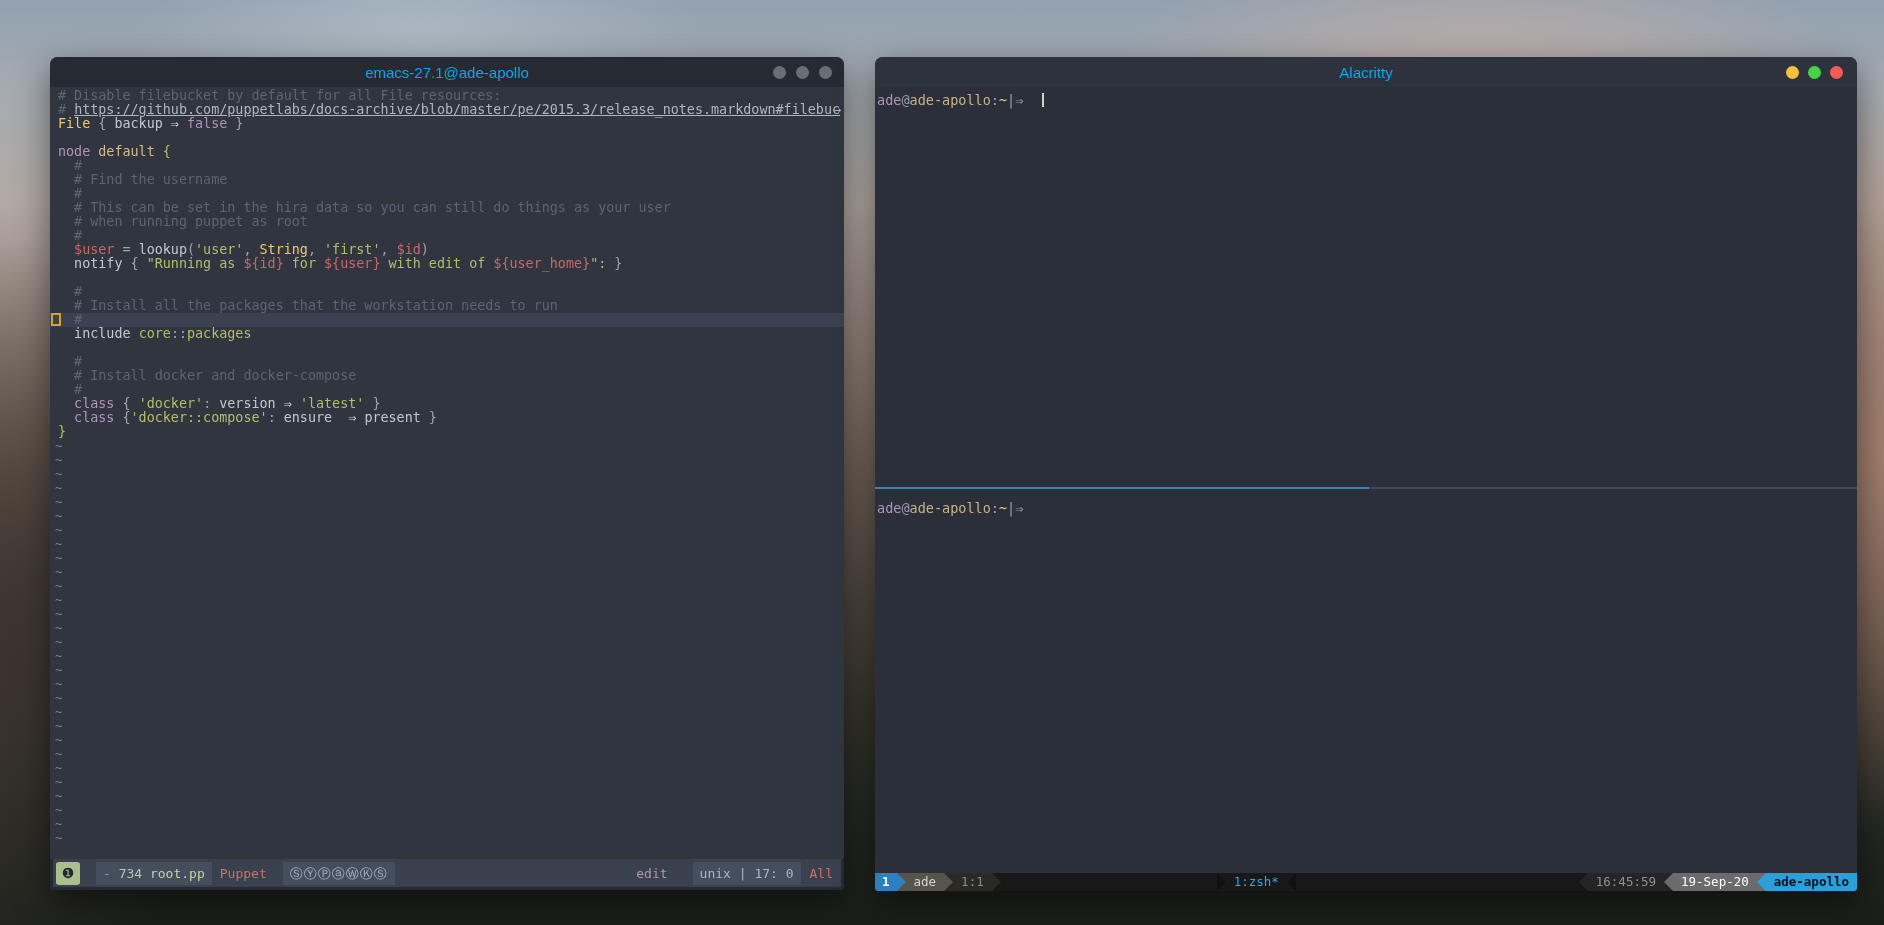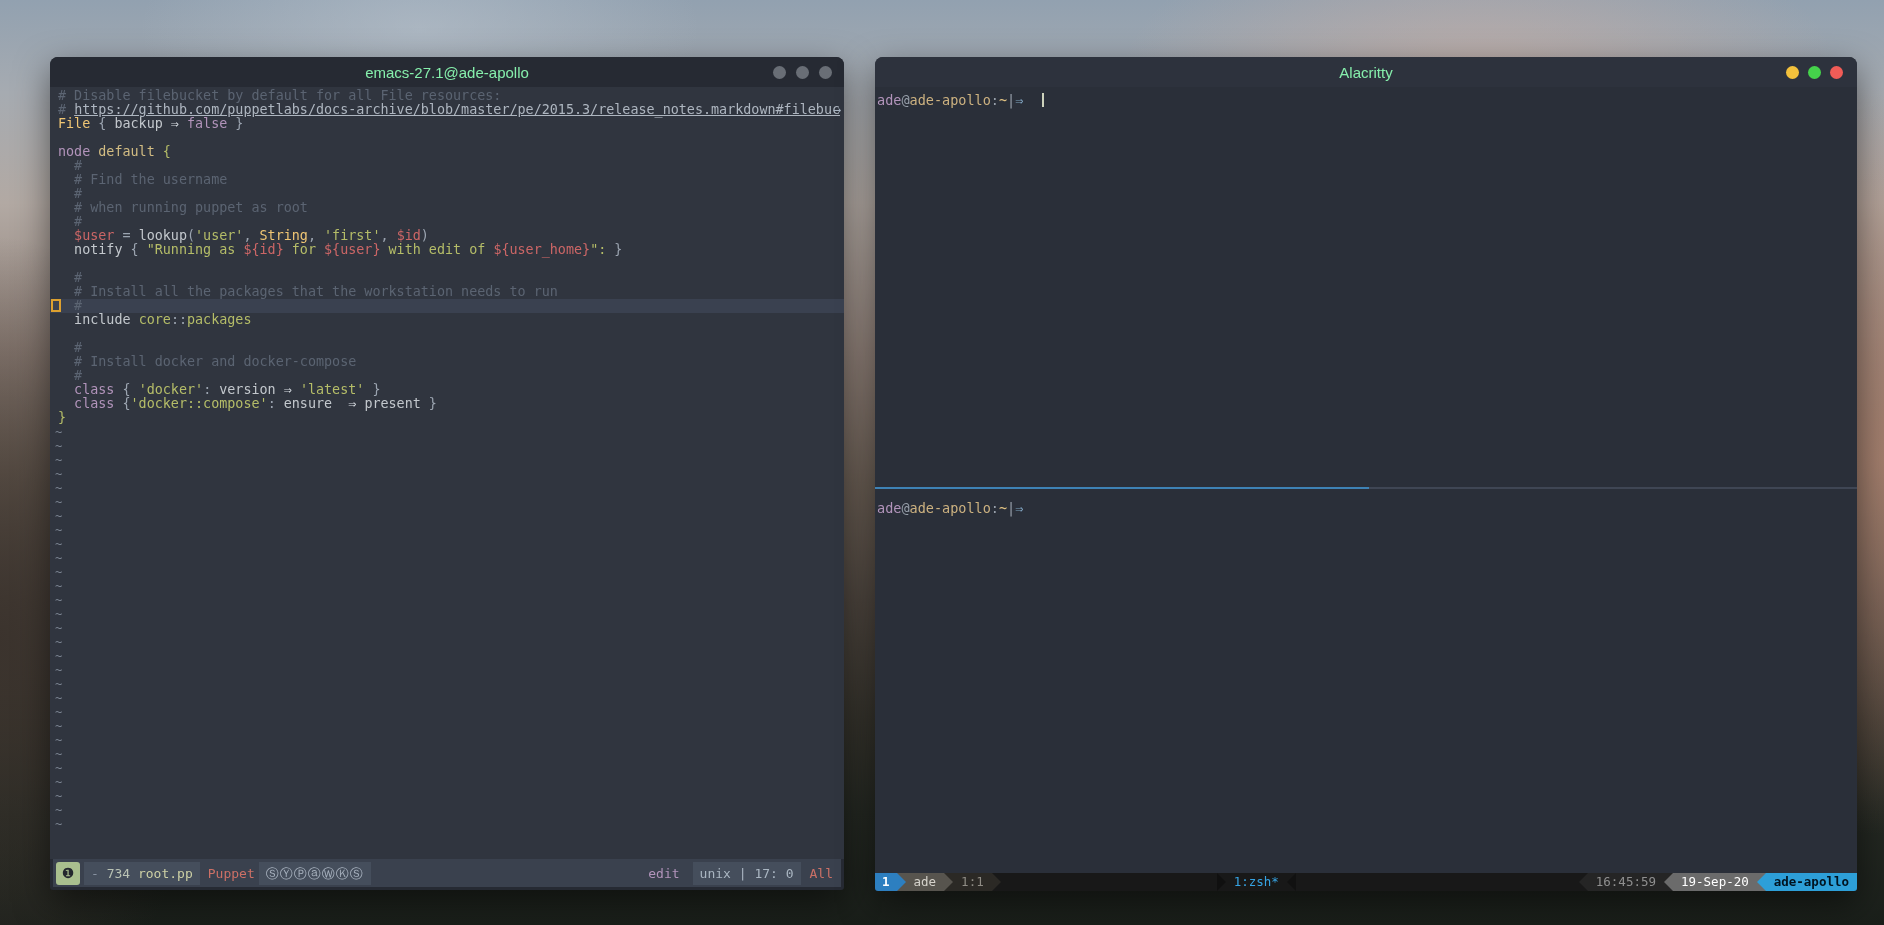--- a/index.html
+++ b/index.html
@@ -14,40 +14,40 @@
       radial-gradient(ellipse 400px 200px at 420px 30px, rgba(190,200,210,.5), transparent 70%),
       linear-gradient(180deg,#92a1b0 0%,#a6abb1 10%,#b2a9a3 22%,#8f8078 38%,#6b5f55 52%,#4e463f 65%,#35332c 78%,#242822 88%,#1a1f1a 100%);
   }
   .window{ position:absolute; display:flex; flex-direction:column;
            box-shadow:0 12px 34px rgba(0,0,0,.5); border-radius:8px 8px 3px 3px; overflow:hidden; }
 
   
   .em-win{ left:50px; top:57px; width:794px; height:833px; background:var(--titlebar_inactive); }
   .titlebar{ height:30px; flex:0 0 30px; position:relative; display:flex; align-items:center; justify-content:center; }
   .em-title-bar{ background:var(--titlebar_inactive); }
-  .title-text{ color:#86efac; font-size:15px;text-align:right; }
+  .title-text{ color:#0ea5e9; font-size:15px;text-align:right; }
   .win-dots{ position:absolute; right:12px; top:0; height:30px; display:flex; align-items:center; gap:10px; }
   .dot{ width:13px; height:13px; border-radius:50%; background:var(--inactive_button); }
   .em-body{ flex:1; background:var(--editor_bg); font-family:"DejaVu Sans Mono", monospace;
             font-size:13.4px; line-height:14px; padding-top:2px; overflow:hidden; position:relative; }
   .em-line{ height:14px; white-space:pre; padding-left:8px; position:relative; }
   .em-line.hl{ background:var(--hl_line); }
   .cursor-box{ position:absolute; left:1px; top:0px; width:10px; height:13px; border:2px solid var(--cursor_orange); }
   .trunc{ position:absolute; right:3px; top:0; color:var(--trunc_arrow); }
   .em-tilde{ height:14px; padding-left:5px; color:var(--tilde); font-size:12px; line-height:14px; }
   .tok-c{color:var(--tok_comment);} .tok-lk{color:var(--tok_link); text-decoration:underline;}
   .tok-ty{color:var(--tok_type);} .tok-pu{color:var(--tok_punct);} .tok-tx{color:var(--tok_text);}
   .tok-kw{color:var(--tok_keyword);text-align:center;} .tok-st{color:var(--tok_string);} .tok-va{color:var(--tok_variable);}
   .tok-wh{color:var(--tok_bright);} .tok-df{color:var(--tok_default);}
   .modeline{ flex:0 0 28px; height:28px; margin:0 3px 3px 3px; background:var(--modeline_bg);
              display:flex; align-items:center; padding:0 8px 0 3px;
              font-family:"DejaVu Sans Mono", monospace; font-size:13px; color:var(--modeline_gray); }
   .ml-chip{ width:24px; height:23px; background:var(--modeline_green); border-radius:3px;
             display:flex; align-items:center; justify-content:center; color:#23272e; font-size:14px; }
-  .ml-seg{ background:var(--modeline_seg); height:23px; line-height:23px; padding:0 7px; margin-left:4px; white-space:pre; }
+  .ml-seg{ background:var(--modeline_seg); height:23px; line-height:23px; padding:0 7px; margin-left:16px; white-space:pre; }
   .ml-dash{ color:#8791a0; } .ml-num{ color:#b9c2b4; } .ml-file{ color:#cdd0a5; }
   .ml-mode{ color:var(--modeline_red); margin-left:8px; }
   .ml-minor{ color:#a8b2bf; letter-spacing:1px; font-size:13px; }
   .ml-spacer{ flex:1; }
   .ml-edit{ color:var(--modeline_purple); margin-right:9px; }
   .ml-enc{ color:#aab6c2; }
   .ml-all{ color:var(--modeline_red); margin-left:9px; }
 
   
   .al-win{ left:875px; top:57px; width:982px; height:834px; background:var(--terminal_bg); }
@@ -102,20 +102,21 @@
   </div>
   <div class="em-body" id="em-code">
       <div class="em-line"><span class="tok-c"># Disable filebucket by default for all File resources:</span></div>
       <div class="em-line"><span class="tok-c"># </span><span class="tok-lk">https://github.com/puppetlabs/docs-archive/blob/master/pe/2015.3/release_notes.markdown#filebuc</span><span class="trunc">→</span></div>
       <div class="em-line"><span class="tok-ty">File</span><span class="tok-pu"> { </span><span class="tok-tx">backup</span><span class="tok-wh"> ⇒ </span><span class="tok-kw">false</span><span class="tok-pu"> }</span></div>
       <div class="em-line"></div>
       <div class="em-line"><span class="tok-kw">node</span><span class="tok-df"> default</span><span class="tok-st"> {</span></div>
       <div class="em-line"><span class="tok-c">  #</span></div>
       <div class="em-line"><span class="tok-c">  # Find the username</span></div>
       <div class="em-line"><span class="tok-c">  #</span></div>
+      <div class="em-line"><span class="tok-c">  # This can be set in the hira data so you can still do things as your user</span></div>
       <div class="em-line"><span class="tok-c">  # when running puppet as root</span></div>
       <div class="em-line"><span class="tok-c">  #</span></div>
       <div class="em-line"><span class="tok-va">  $user</span><span class="tok-pu"> = </span><span class="tok-tx">lookup</span><span class="tok-pu">(</span><span class="tok-st">'user'</span><span class="tok-pu">, </span><span class="tok-ty">String</span><span class="tok-pu">, </span><span class="tok-st">'first'</span><span class="tok-pu">, </span><span class="tok-va">$id</span><span class="tok-pu">)</span></div>
       <div class="em-line"><span class="tok-tx">  notify</span><span class="tok-pu"> { </span><span class="tok-st">"Running as </span><span class="tok-va">${id}</span><span class="tok-st"> for </span><span class="tok-va">${user}</span><span class="tok-st"> with edit of </span><span class="tok-va">${user_home}</span><span class="tok-st">":</span><span class="tok-pu"> }</span></div>
       <div class="em-line"></div>
       <div class="em-line"><span class="tok-c">  #</span></div>
       <div class="em-line"><span class="tok-c">  # Install all the packages that the workstation needs to run</span></div>
       <div class="em-line hl"><span class="tok-c">  #</span><span class="cursor-box"></span></div>
       <div class="em-line"><span class="tok-tx">  include </span><span class="tok-st">core</span><span class="tok-pu">::</span><span class="tok-st">packages</span></div>
       <div class="em-line"></div>

